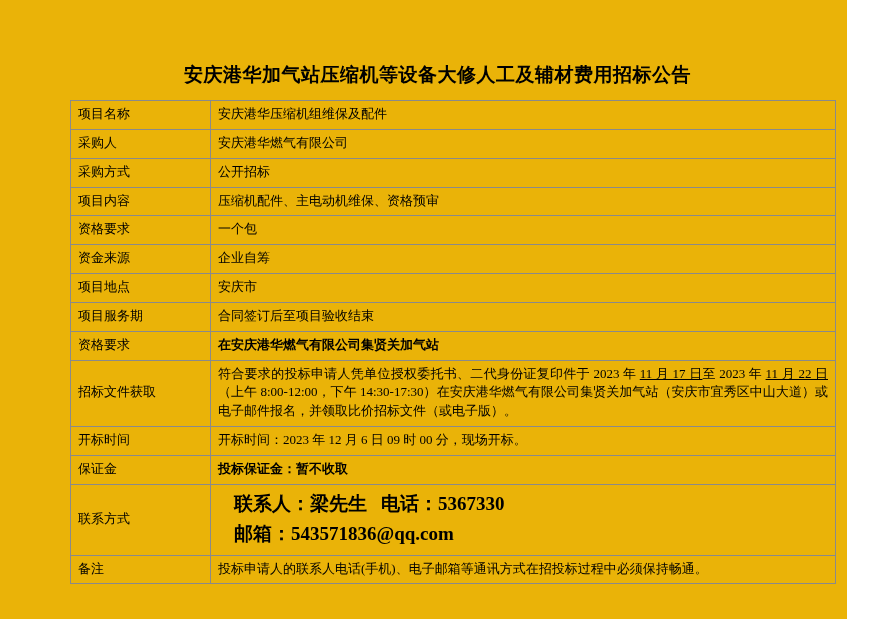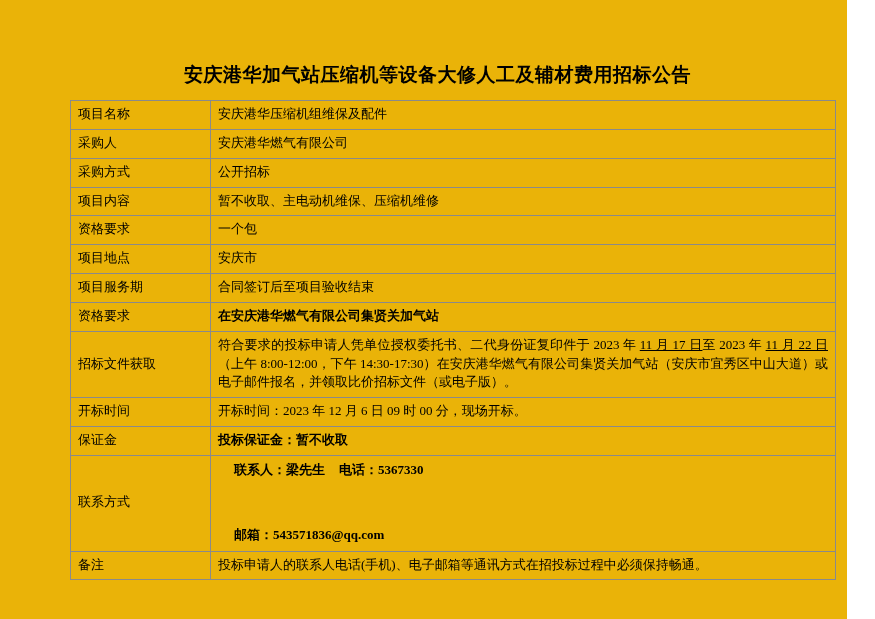--- a/index.html
+++ b/index.html
@@ -71,27 +71,26 @@
     line-height: 1.6;
   }
   .para {
     text-align: justify;
     line-height: 1.65;
     font-size: 13px;
   }
   .contact-line {
     display: block;
     font-weight: bold;
-    font-size: 13px;
+    font-size: 19px;
     line-height: 1.6;
     padding-left: 16px;
   }
   .contact-line.second {
     font-weight: bold;
-    margin-top: 44px;
   }
   .gap-sp {
     display: inline-block;
     width: 14px;
   }
 </style>
 </head>
 <body>
 
 <div class="page">
@@ -107,25 +106,29 @@
       <tr>
         <td class="label-cell">采购人</td>
         <td class="value-cell">安庆港华燃气有限公司</td>
       </tr>
       <tr>
         <td class="label-cell">采购方式</td>
         <td class="value-cell">公开招标</td>
       </tr>
       <tr>
         <td class="label-cell">项目内容</td>
-        <td class="value-cell">暂不收取、主电动机维保、压缩机维修</td>
+        <td class="value-cell">压缩机配件、主电动机维保、资格预审</td>
       </tr>
       <tr>
         <td class="label-cell">资格要求</td>
         <td class="value-cell">一个包</td>
+      </tr>
+      <tr>
+        <td class="label-cell">资金来源</td>
+        <td class="value-cell">企业自筹</td>
       </tr>
       <tr>
         <td class="label-cell">项目地点</td>
         <td class="value-cell">安庆市</td>
       </tr>
       <tr>
         <td class="label-cell">项目服务期</td>
         <td class="value-cell">合同签订后至项目验收结束</td>
       </tr>
       <tr>

